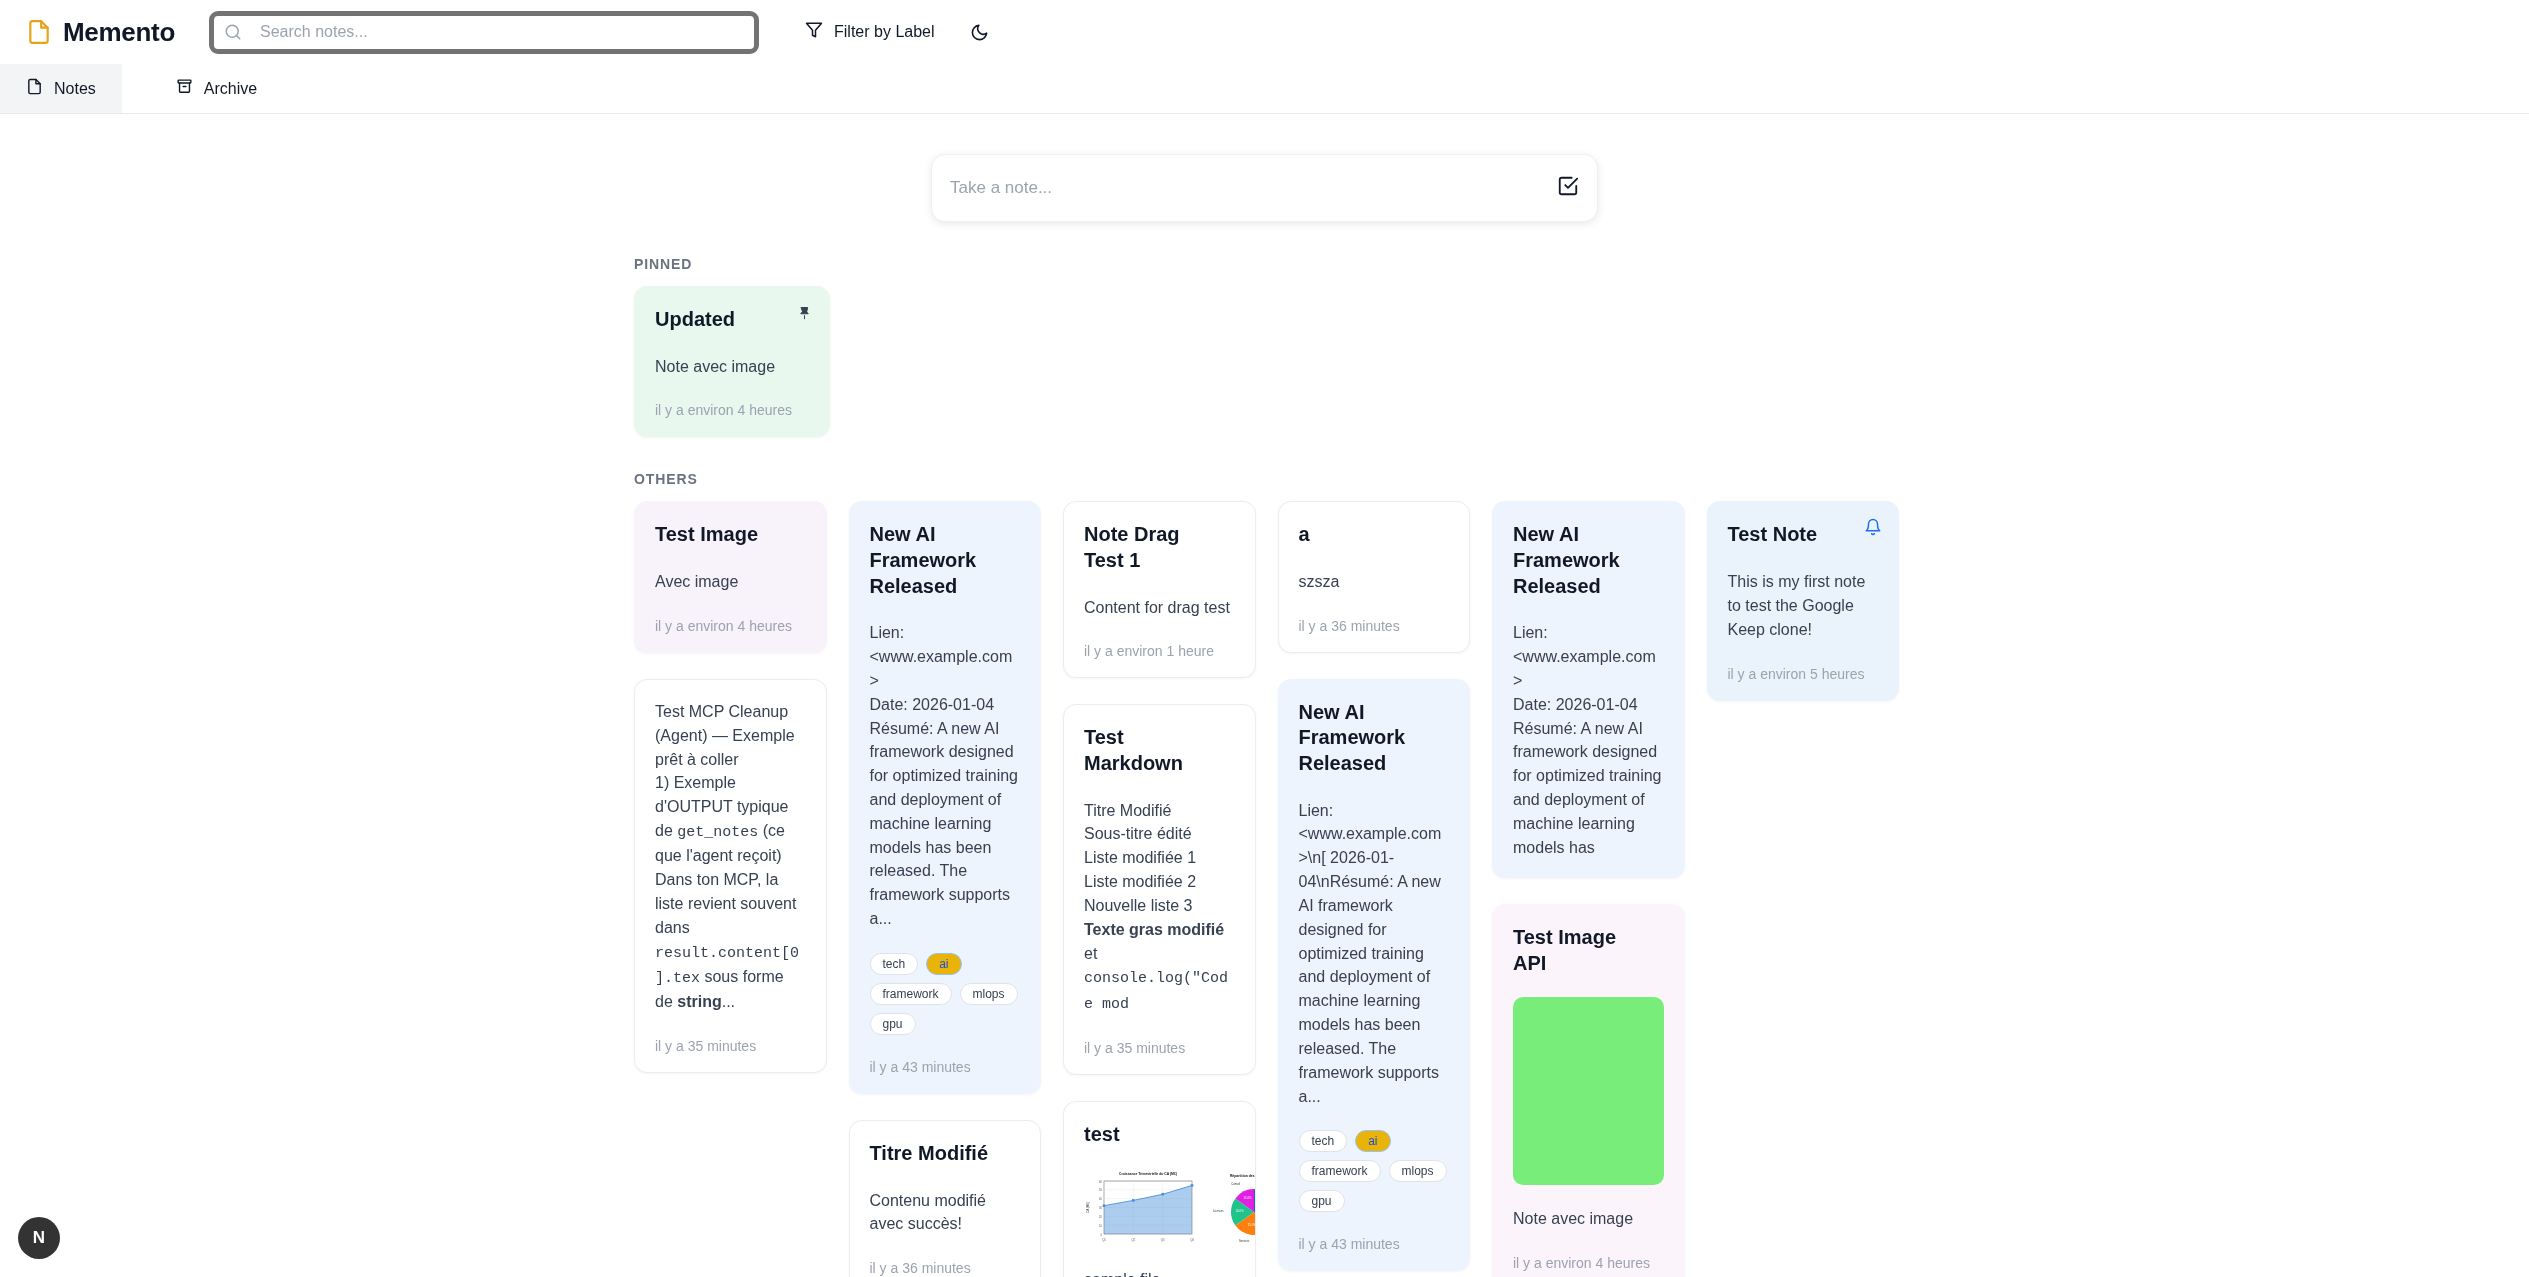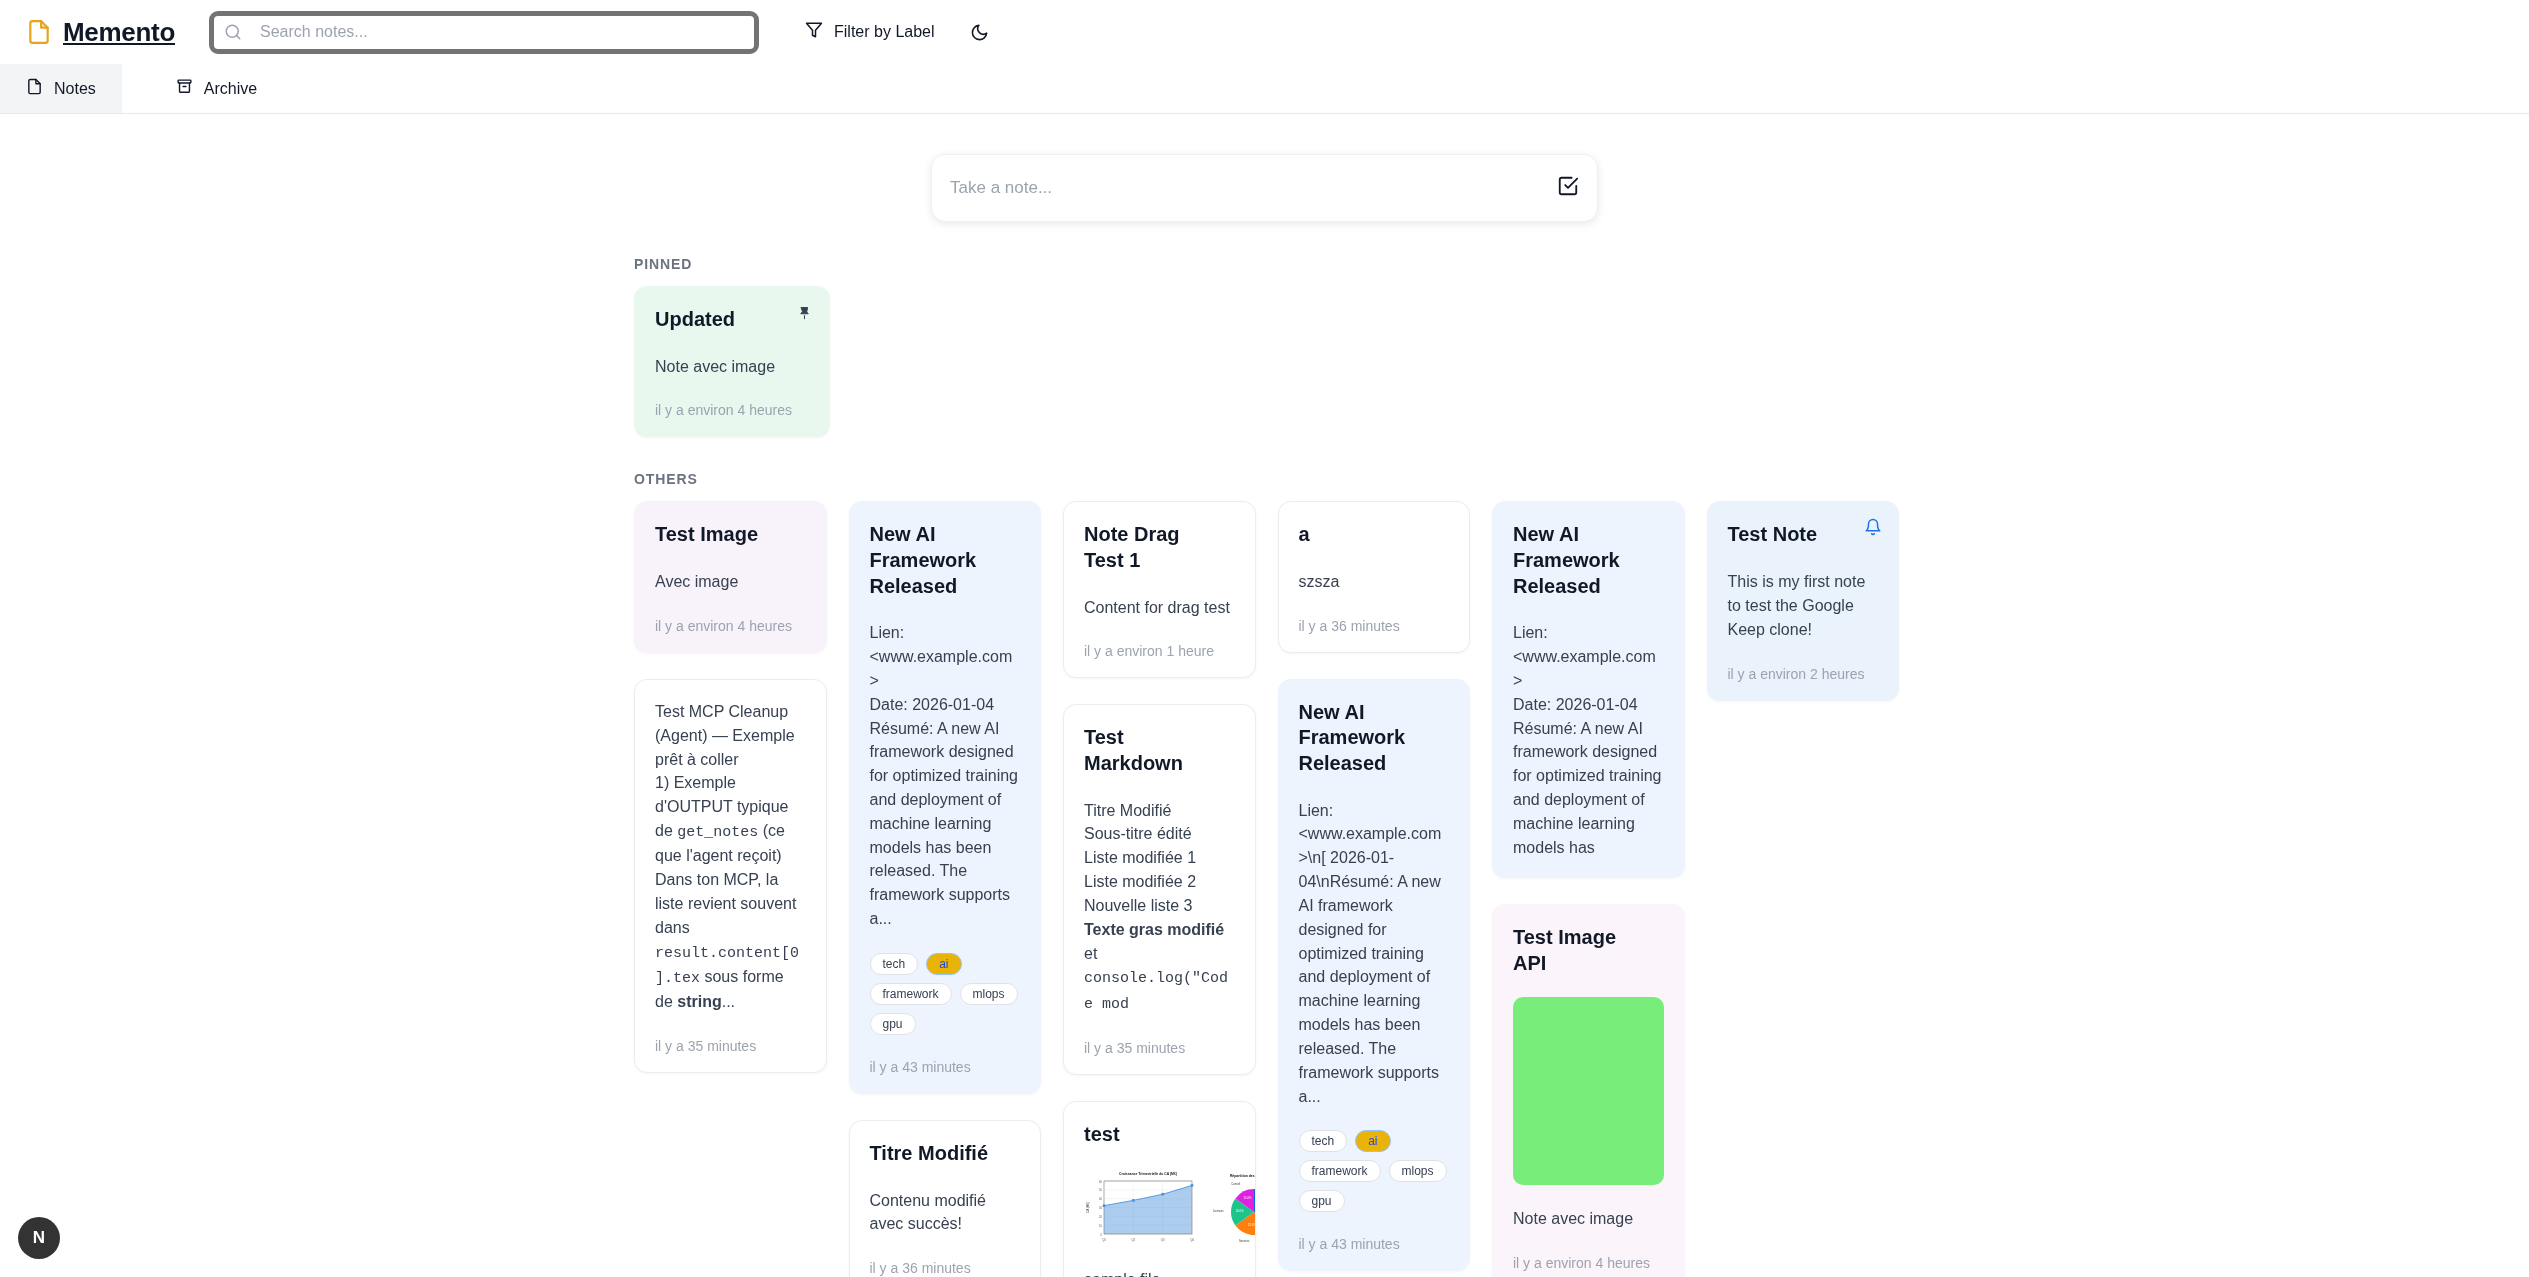--- a/index.html
+++ b/index.html
@@ -17,21 +17,21 @@
   .header {
     height: 64px;
     display: flex;
     align-items: center;
     padding: 0 26px;
     background: #ffffff;
     gap: 18px;
   }
   .brand { display: flex; align-items: center; gap: 11px; }
   .brand-icon { width: 26px; height: 26px; display: block; }
-  .brand-name { font-size: 26px; font-weight: 700; letter-spacing: -0.3px; color: #111827; text-decoration: underline; }
+  .brand-name { font-size: 26px; font-weight: 700; letter-spacing: -0.3px; color: #111827; }
 
   .search-wrap {
     position: relative;
     width: 550px;
     height: 43px;
     margin-left: 16px;
   }
   .search-input {
     width: 100%; height: 100%;
     border: 5px solid #737373;
@@ -352,18 +352,18 @@
           <span class="tag">framework</span>
           <span class="tag">mlops</span>
           <span class="tag">gpu</span>
         </div><div class="note-time">il y a 43 minutes</div></div><div class="note" style="background: rgb(238, 244, 253); border-color: transparent;"><div class="note-title">New AI Framework Released</div><div class="note-body">Lien: &lt;www.example.com&gt;
 Date: 2026-01-04
 Résumé: A new AI framework designed for optimized training and deployment of machine learning models has</div></div><div class="note" style="background: rgb(251, 244, 251); border-color: transparent;"><div class="note-title">Test Image API</div><div class="note-img" style="background:#79ed79"></div><div class="note-body">Note avec image</div><div class="note-time">il y a environ 4 heures</div></div><div class="note" style="background: rgb(234, 243, 252); border-color: transparent;"><span class="note-corner">
           <svg width="18" height="18" viewBox="0 0 24 24" fill="none" stroke="#1d6ff2" stroke-width="2" stroke-linecap="round" stroke-linejoin="round">
             <path d="M18 8A6 6 0 0 0 6 8c0 7-3 9-3 9h18s-3-2-3-9"></path>
             <path d="M13.73 21a2 2 0 0 1-3.46 0"></path>
           </svg>
-        </span><div class="note-title">Test Note</div><div class="note-body">This is my first note to test the Google Keep clone!</div><div class="note-time">il y a environ 2 heures</div></div></div>
+        </span><div class="note-title">Test Note</div><div class="note-body">This is my first note to test the Google Keep clone!</div><div class="note-time">il y a environ 5 heures</div></div></div>
 </div>
 
 <button class="avatar">
   <span>N</span>
 </button>
 
 </body></html>

